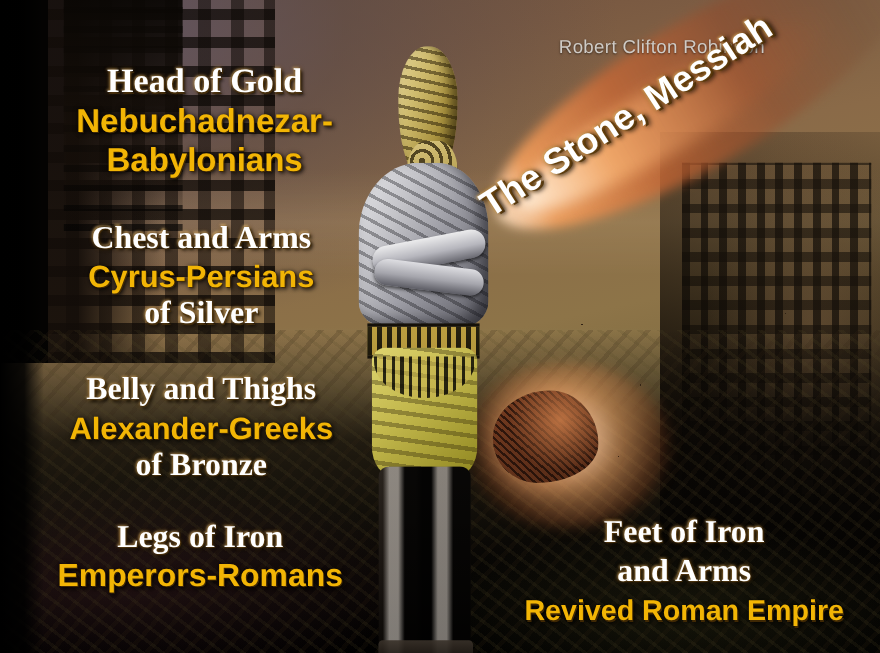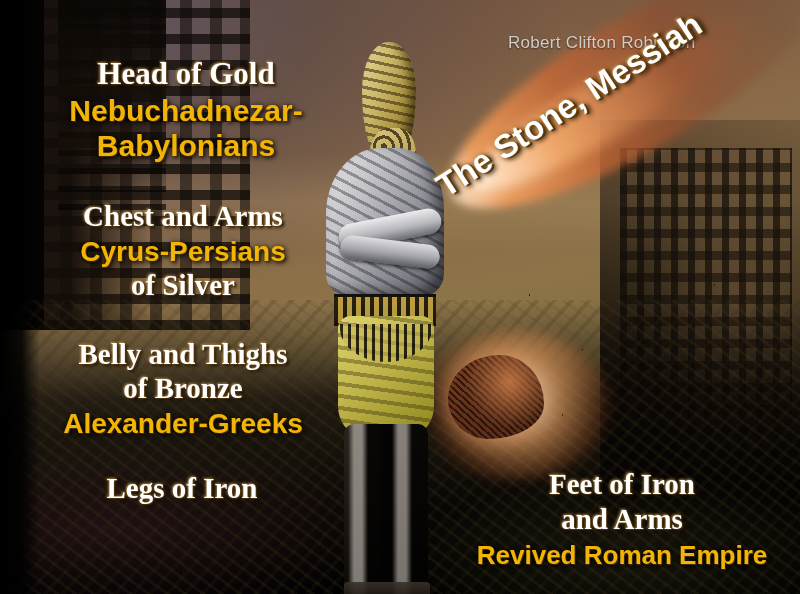--- a/index.html
+++ b/index.html
@@ -299,26 +299,27 @@
   </div>
 
   <div class="group" id="g2">
     <span class="line white l1">Chest and Arms</span>
     <span class="line gold l3">Cyrus-Persians</span>
     <span class="line white l2">of Silver</span>
   </div>
 
   <div class="group" id="g3">
     <span class="line white l1">Belly and Thighs</span>
+    <span class="line gold l3">Alexander-Greeks</span>
     <span class="line white l2">of Bronze</span>
-    <span class="line gold l3">Alexander-Greeks</span>
   </div>
 
   <div class="group" id="g4">
     <span class="line white l1">Legs of Iron</span>
+    <span class="line gold l2">Emperors-Romans</span>
   </div>
 
   <div class="group" id="g5">
     <span class="line white l1">Feet of Iron</span>
     <span class="line white l2">and Arms</span>
     <span class="line gold l3">Revived Roman Empire</span>
   </div>
 
 </div>
 

